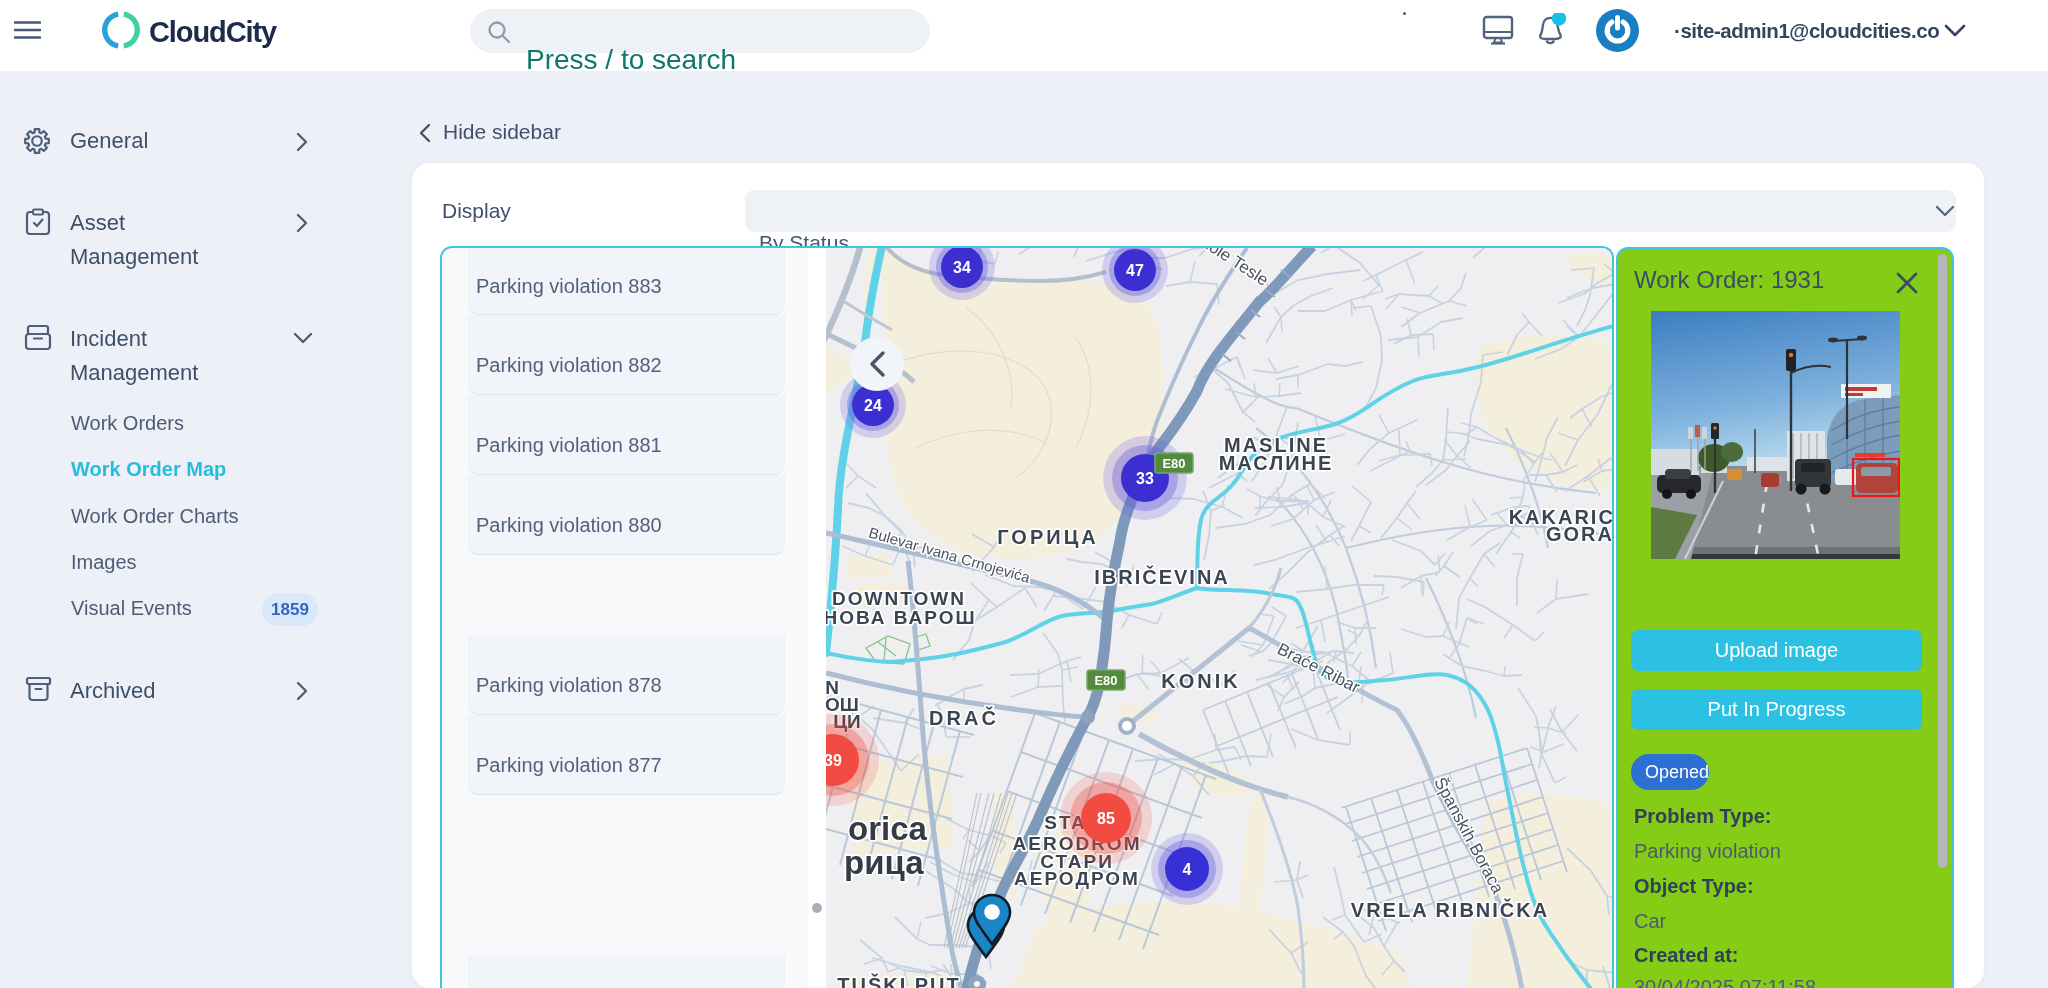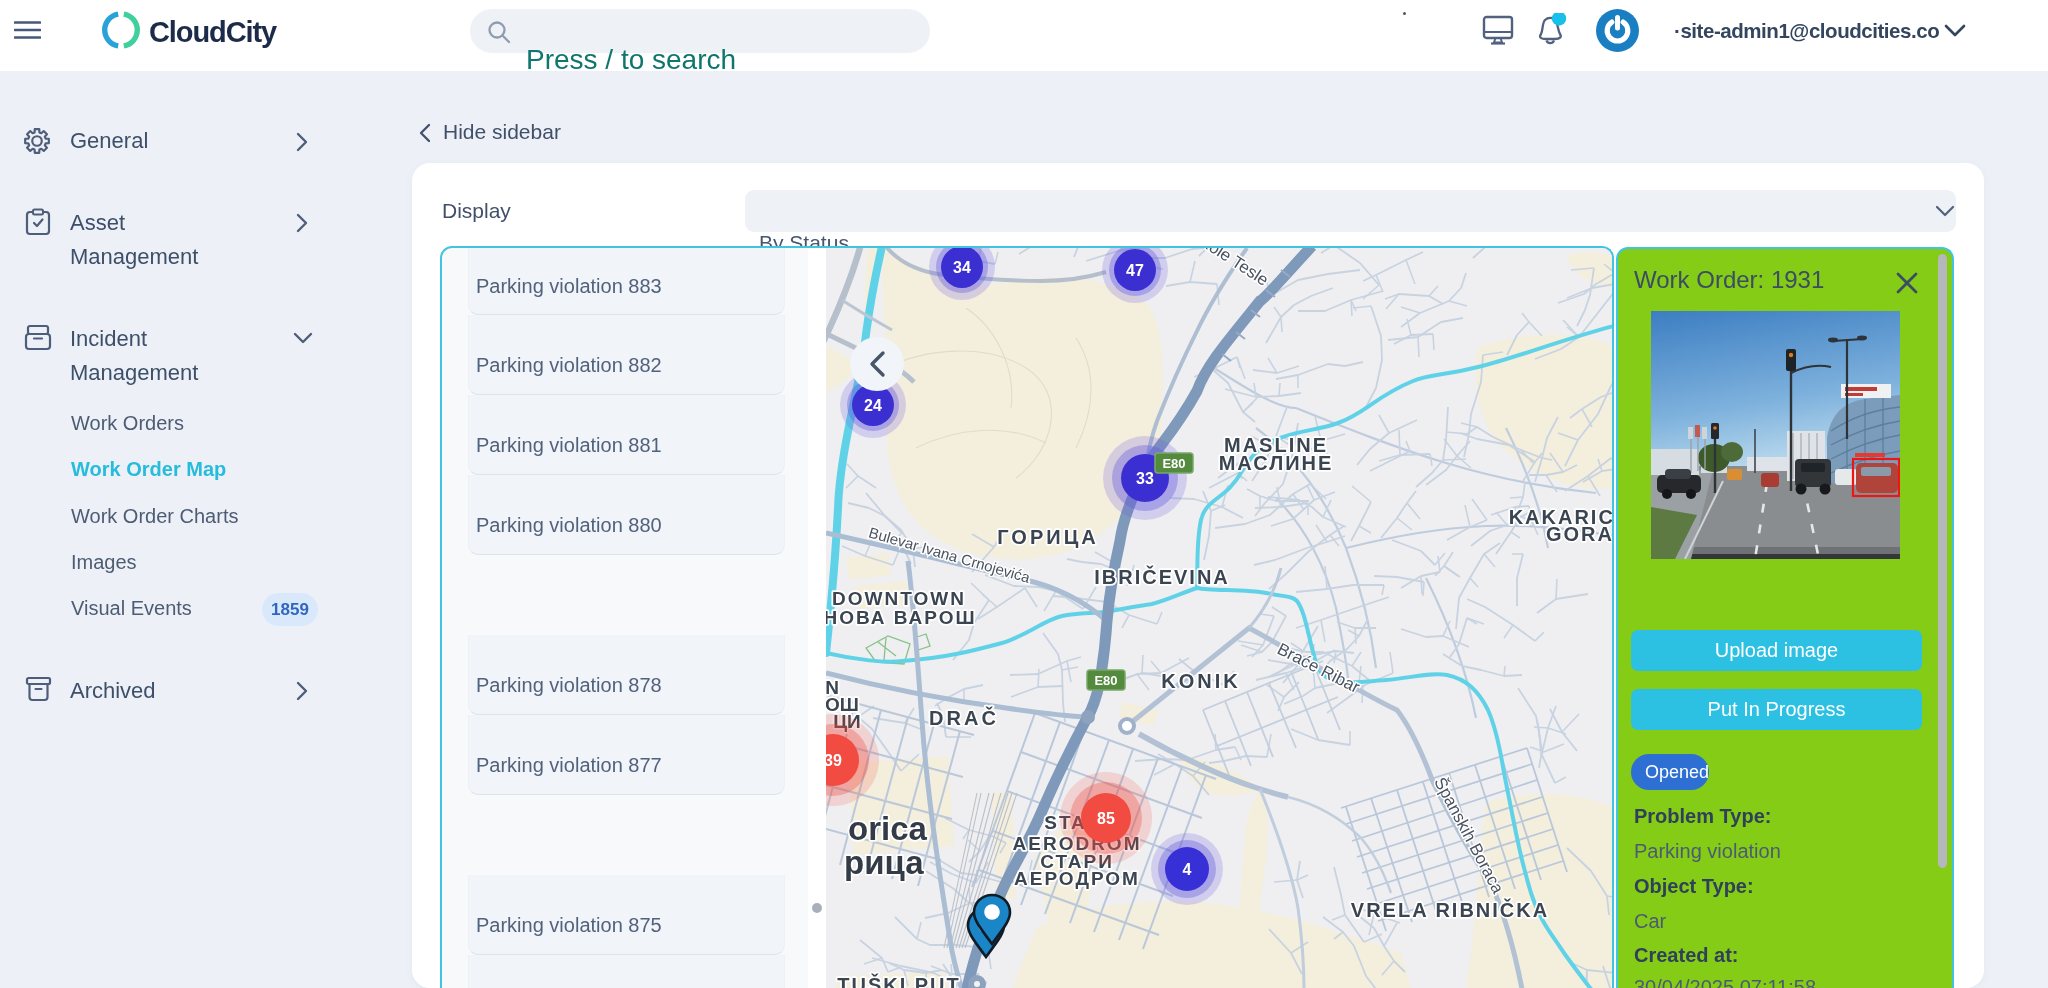--- a/index.html
+++ b/index.html
@@ -149,23 +149,20 @@
       <span>Parking violation 881</span>
     </div>
   <div class="pv" style="top:227px">
       <span>Parking violation 880</span>
     </div>
   <div class="pv" style="top:387px">
       <span>Parking violation 878</span>
     </div>
   <div class="pv" style="top:467px">
       <span>Parking violation 877</span>
-    </div>
-  <div class="pv" style="top:627px">
-      <span>Parking violation 875</span>
     </div>
   <div class="pv" style="top:707px"></div>
   <div class="abs" style="left:366px;top:0;width:18px;height:742px;background:#ffffff"></div>
   <div class="abs" style="left:370px;top:655px;width:10px;height:10px;background:#a9b0ba;border-radius:50%"></div>
   <svg class="abs" style="left:384px;top:0" width="788" height="741" viewBox="0 0 788 741">
     <rect x="0" y="0" width="788" height="741" fill="#efeff1"></rect>
     <g fill="#f4eedd" stroke="none">
       <path d="M42,-4 L55,-4 C49,30 45,58 41,86 C38,70 38,30 42,-4 Z"></path>
       <path d="M56,-2 C70,16 100,26 130,32 C160,38 170,40 190,44 C160,60 120,80 90,110 C76,120 68,130 64,140 C58,90 56,40 56,-2 Z"></path>
       <path d="M0,98 C14,104 24,110 34,118 C22,132 10,140 0,144 Z"></path>

